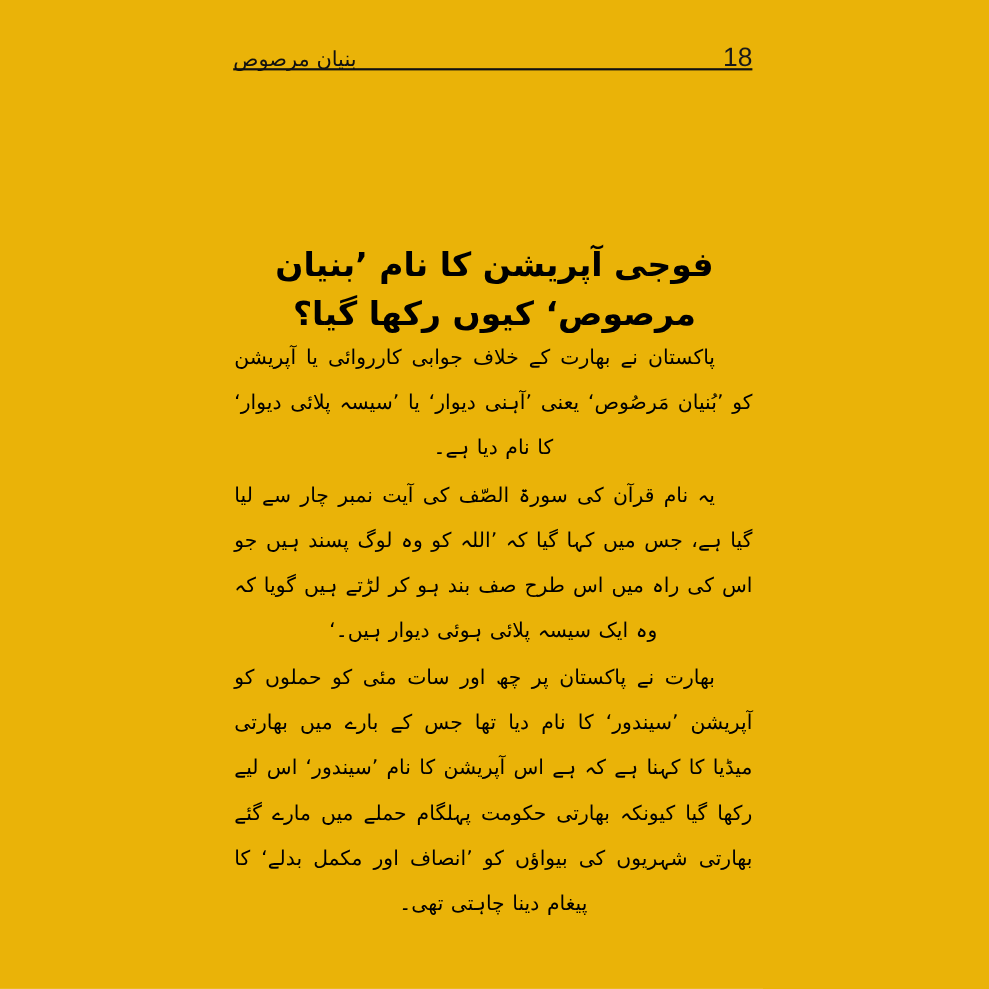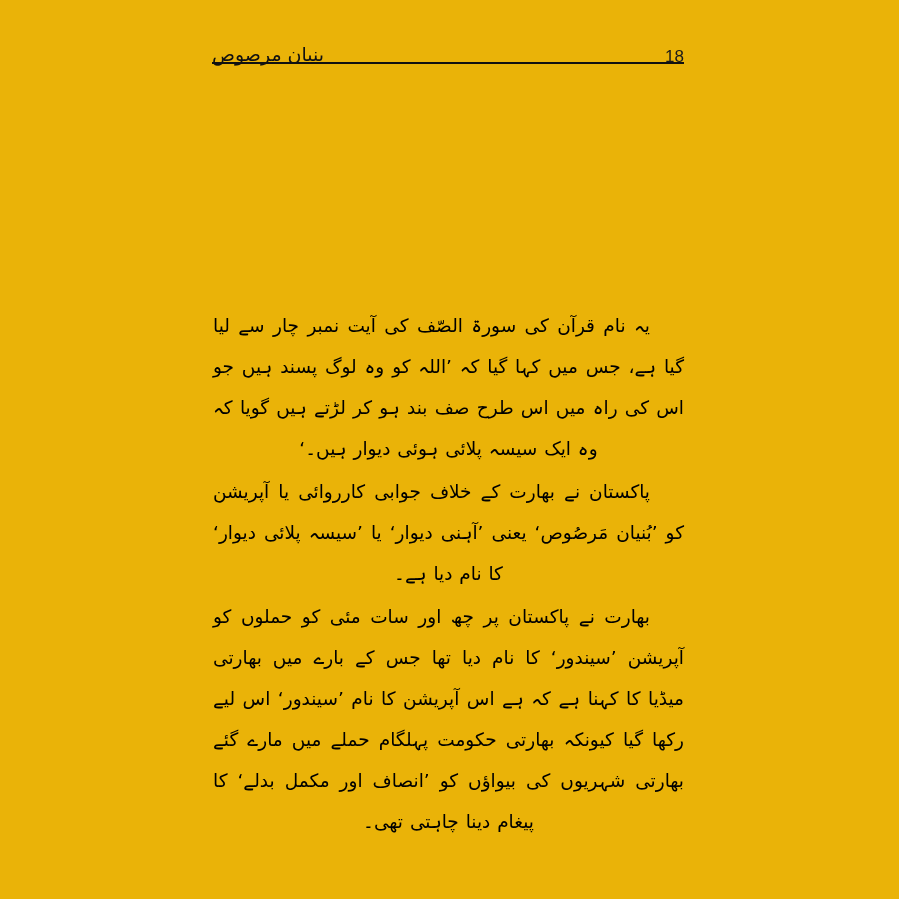--- a/index.html
+++ b/index.html
@@ -48,21 +48,21 @@
     line-height: 1.1;
     font-weight: 500;
     color: #111111;
     white-space: nowrap;
     letter-spacing: -0.3px;
     transform: translateY(-1px);
   }
 
   .page-number {
     font-family: "Liberation Sans", sans-serif;
-    font-size: 17px;
+    font-size: 24px;
     line-height: 1;
     color: #1a1a1a;
     direction: ltr;
     margin-right: 0;
     padding-bottom: 1px;
   }
 
   .header-rule {
     position: absolute;
     left: 212px;
@@ -125,21 +125,22 @@
 
   <div class="header-block">
     <div class="header-row">
       <span class="book-title">بنیان مرصوص</span>
       <span class="page-number">18</span>
     </div>
   </div>
 
   <div class="header-rule"></div>
 
+  <h1 class="chapter-title">فوجی آپریشن کا نام ’بنیان مرصوص‘ کیوں رکھا گیا؟</h1>
 
   <div class="body-area">
+    <p class="para">پاکستان نے بھارت کے خلاف جوابی کارروائی یا آپریشن کو ’بُنیان مَرصُوص‘ یعنی ’آہنی دیوار‘ یا ’سیسہ پلائی دیوار‘ کا نام دیا ہے۔</p>
     <p class="para">یہ نام قرآن کی سورۃ الصّف کی آیت نمبر چار سے لیا گیا ہے، جس میں کہا گیا کہ ’اللہ کو وہ لوگ پسند ہیں جو اس کی راہ میں اس طرح صف بند ہو کر لڑتے ہیں گویا کہ وہ ایک سیسہ پلائی ہوئی دیوار ہیں۔‘</p>
-    <p class="para">پاکستان نے بھارت کے خلاف جوابی کارروائی یا آپریشن کو ’بُنیان مَرصُوص‘ یعنی ’آہنی دیوار‘ یا ’سیسہ پلائی دیوار‘ کا نام دیا ہے۔</p>
     <p class="para">بھارت نے پاکستان پر چھ اور سات مئی کو حملوں کو آپریشن ’سیندور‘ کا نام دیا تھا جس کے بارے میں بھارتی میڈیا کا کہنا ہے کہ ہے اس آپریشن کا نام ’سیندور‘ اس لیے رکھا گیا کیونکہ بھارتی حکومت پہلگام حملے میں مارے گئے بھارتی شہریوں کی بیواؤں کو ’انصاف اور مکمل بدلے‘ کا پیغام دینا چاہتی تھی۔</p>
 
   </div>
 
 </div>
 
 </body></html>

